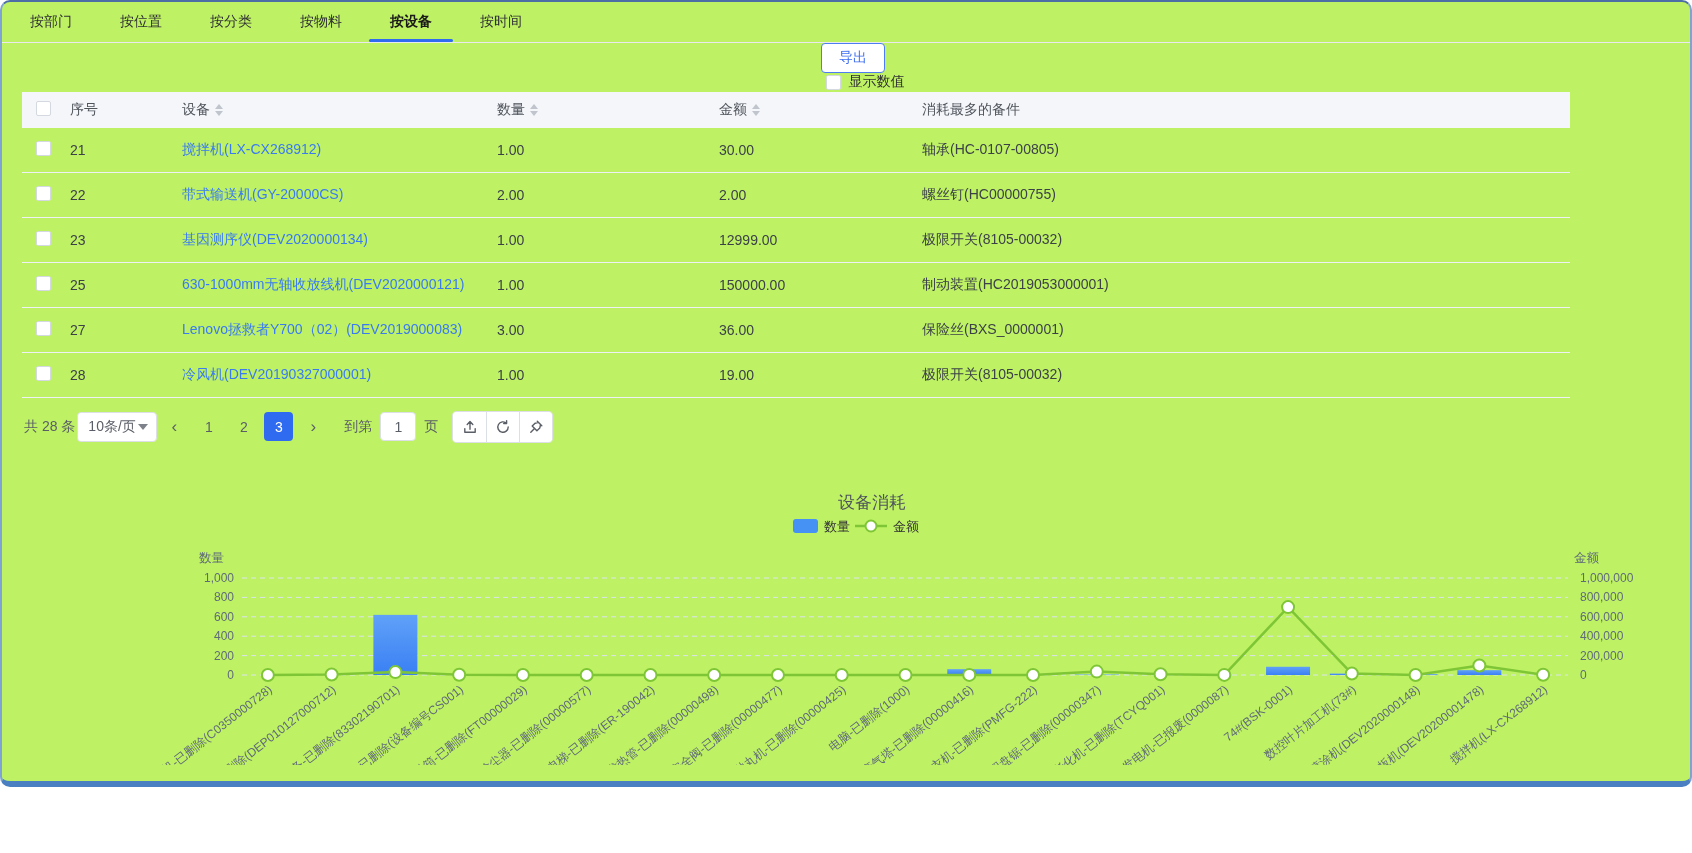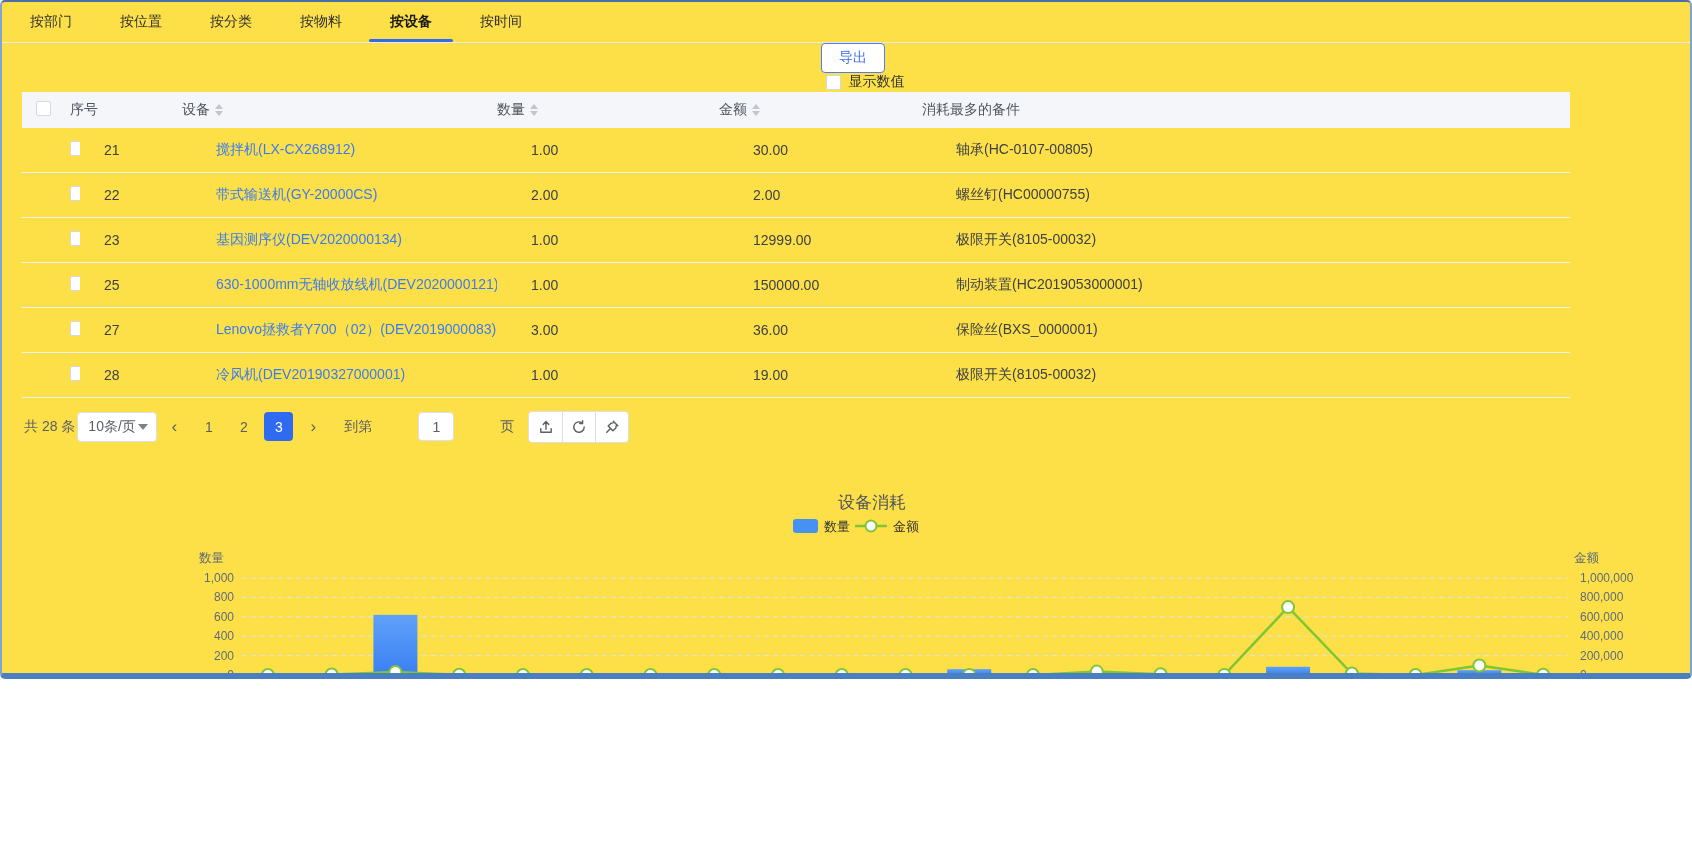--- a/index.html
+++ b/index.html
@@ -1,18 +1,18 @@
 <!DOCTYPE html>
 <html><head>
 <meta charset="utf-8">
 <style>
   * { box-sizing: border-box; }
   body { margin:0; background:#fff; font-family:"Liberation Sans","DejaVu Sans",sans-serif; }
-  .window{ width:1692px; height:679px; border:2px solid #7fa3d3; border-top-color:#4d6da6;
-           border-bottom:6px solid #4a80c2; border-radius:5px; overflow:hidden; background:#fde047; }
+  .window{ width:1692px; height:787px; border:2px solid #7fa3d3; border-top-color:#4d6da6;
+           border-bottom:6px solid #4a80c2; border-radius:10px; overflow:hidden; background:#bef264; }
 
   
   .tabbar{ display:flex; height:41px; border-bottom:1px solid #e9e9ef; padding-left:4px; }
   .tab{ padding:0 24px; display:flex; align-items:center; font-size:14px; color:#303133;
         position:relative; cursor:pointer; white-space:nowrap; }
   .tab.active{ color:#1a1a1a; font-weight:bold; }
   .tab.active::after{ content:""; position:absolute; left:3px; right:3px; bottom:0; height:3px;
         background:#2e6bf0; border-radius:2px; }
 
   
@@ -21,38 +21,38 @@
         border-radius:4px; font-size:14px; font-family:inherit; cursor:pointer; }
   .show-values{ margin-left:24px; display:flex; align-items:center; font-size:14px; color:#303133; cursor:pointer; }
   .cb{ width:15px; height:15px; border:1px solid #d4d8e0; border-radius:2px; background:#fff; display:inline-block; }
   .show-values .cb{ margin-right:8px; }
 
   
   .tbl{ margin-left:20px; width:1548px; font-size:14px; color:#3c4148; }
   .tgrid{ display:grid; grid-template-columns:48px 112px 315px 222px 203px 1fr; align-items:center; }
   .thead{ background:#f4f6fa; height:36px; color:#50555c; }
   .trow{ height:45px; border-bottom:1px solid #eef1f6; }
-  .cellpad{ padding-right:10px; overflow:hidden; white-space:nowrap;margin-left:34px; }
+  .cellpad{ padding-right:10px; overflow:hidden; white-space:nowrap; }
   .link{ color:#3a7bf0; cursor:pointer; }
   .sorter{ display:inline-flex; flex-direction:column; margin-left:5px; vertical-align:-1px; }
   .sorter b{ width:0; height:0; border:4px solid transparent; display:block; }
   .sorter .up{ border-bottom:5px solid #c0c4cc; margin-bottom:2px; }
   .sorter .dn{ border-top:5px solid #c0c4cc; }
   .hflex{ display:flex; align-items:center; }
 
   
   .pagination{ height:57px; display:flex; align-items:center; padding-left:22px; font-size:14px; color:#5a5e66; }
   .psize{ height:30px; width:80px; border:1px solid #dcdfe6; border-radius:4px; display:flex; align-items:center;
         justify-content:space-between; padding:0 8px 0 10px; margin-left:2px; cursor:pointer; background:#fff; }
   .chev{ width:0; height:0; border:5px solid transparent; border-top:6px solid #7d828a; margin-top:5px; }
   .parrow{ width:34px; text-align:center; font-size:17px; color:#5a5e66; cursor:pointer; user-select:none; }
   .pnum{ min-width:29px; height:29px; display:flex; align-items:center; justify-content:center; margin:0 3px;
         cursor:pointer; border-radius:4px; }
   .pnum.active{ background:#2e6bf0; color:#fff; }
-  .goto{ display:flex; align-items:center; margin-left:14px;gap:38px; }
+  .goto{ display:flex; align-items:center; margin-left:14px; }
   .goto input{ width:36px; height:29px; border:1px solid #dcdfe6; border-radius:4px; text-align:center;
         font-size:14px; color:#5a5e66; margin:0 8px; font-family:inherit; }
   .icon-group{ display:flex; border:1px solid #dcdfe6; border-radius:4px; margin-left:14px; height:32px; overflow:hidden; }
   .icon-btn{ width:33px; display:flex; align-items:center; justify-content:center; border-left:1px solid #dcdfe6;
         cursor:pointer; background:#fff; }
   .icon-btn:first-child{ border-left:none; }
   .icon-btn svg{ stroke:#5a5e66; fill:none; stroke-width:1.4; stroke-linecap:round; stroke-linejoin:round; }
 
   
   .chart-wrap{ position:relative; }

